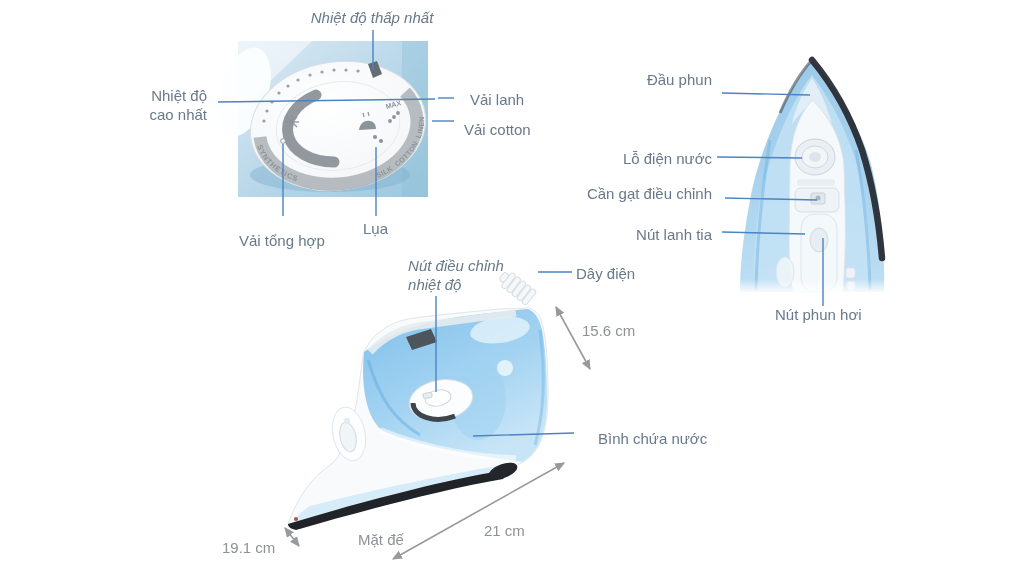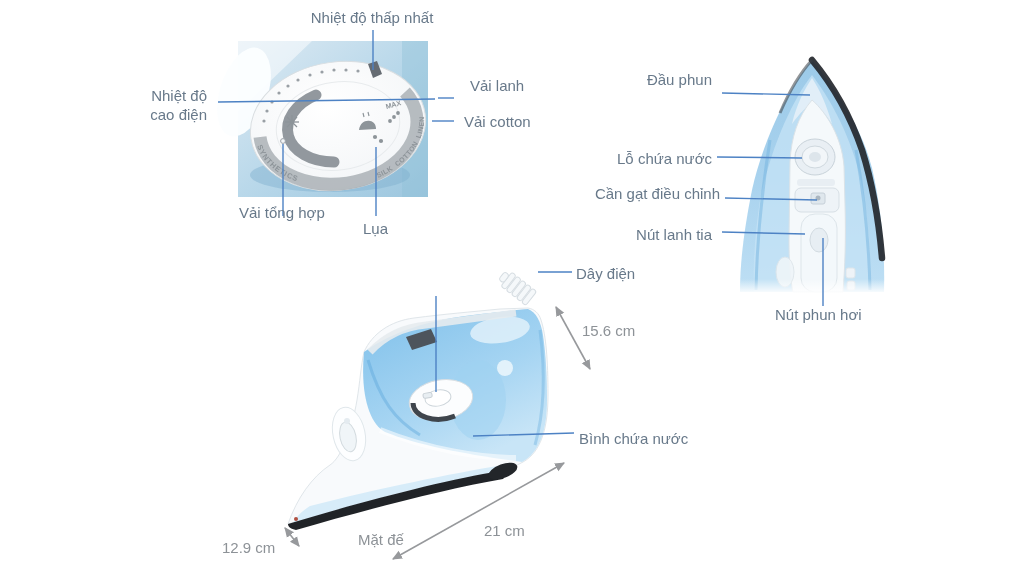--- a/index.html
+++ b/index.html
@@ -1,21 +1,21 @@
 <!DOCTYPE html>
 <html style="--label_text: #68798a; --dimension_text: #8d9297; --leader_line: #4d82c4; --dimension_arrow: #97999c; --iron_blue: #9fcbe9; --iron_blue_light: #cde7f7; --dial_band_gray: #a6acb2; --soleplate_black: #202327; --dial_square_blue: #b9d8ea;"><head>
 <meta charset="utf-8">
 <style>
   html,body{margin:0;padding:0;background:#ffffff;}
   .canvas{position:relative;width:1024px;height:576px;background:#ffffff;overflow:hidden;
           font-family:"Liberation Sans",sans-serif;}
   .canvas svg{position:absolute;left:0;top:0;}
   .lbl{position:absolute;font-size:15px;line-height:19px;color:var(--label_text,#68798a);
        white-space:nowrap;}
-  .lbl.c{transform:translateX(-50%);text-align:left;}
+  .lbl.c{transform:translateX(-50%);text-align:left;font-style:italic;}
   .lbl.r{text-align:right;}
   .dim{color:var(--dimension_text,#8d9297);}
   .leader{stroke:var(--leader_line,#4d82c4);stroke-width:1.4;fill:none;}
   .dim-arrow{stroke:var(--dimension_arrow,#97999c);stroke-width:1.6;fill:none;}
   .dialtxt{fill:#8d9499;font-family:"Liberation Sans",sans-serif;font-weight:bold;}
 </style>
 </head>
 <body>
 
 <div class="canvas">
@@ -199,35 +199,39 @@
   <g>
     <path class="dim-arrow" d="M556,307 L590,369" marker-start="url(#ah)" marker-end="url(#ah)"></path>
     <path class="dim-arrow" d="M393,559 L564,463" marker-start="url(#ah)" marker-end="url(#ah)"></path>
     <path class="dim-arrow" d="M285,528 L299,546" marker-start="url(#ah)" marker-end="url(#ah)"></path>
   </g>
 </svg>
 
 <div class="lbl c" style="left:372px;top:8px">Nhiệt độ thấp nhất</div>
 <div class="lbl r" style="right:817px;top:86px">
   <span>Nhiệt độ</span><br>
-  <span>cao điện</span>
-</div>
-<div class="lbl" style="left:470px;top:76px">Vải lanh</div>
-<div class="lbl" style="left:464px;top:112px">Vải cotton</div>
-<div class="lbl" style="left:239px;top:203px">Vải tổng hợp</div>
+  <span>cao nhất</span>
+</div>
+<div class="lbl" style="left:470px;top:90px">Vải lanh</div>
+<div class="lbl" style="left:464px;top:120px">Vải cotton</div>
+<div class="lbl" style="left:239px;top:231px">Vải tổng hợp</div>
 <div class="lbl" style="left:363px;top:219px">Lụa</div>
 
 <div class="lbl r" style="right:312px;top:70px">Đầu phun</div>
-<div class="lbl r" style="right:312px;top:149px">Lỗ chứa nước</div>
-<div class="lbl r" style="right:304px;top:184px">
+<div class="lbl r" style="right:312px;top:149px">Lỗ điện nước</div>
+<div class="lbl r" style="right:312px;top:184px">
   <span>Cần gạt điều chỉnh</span><br>
 </div>
 <div class="lbl r" style="right:312px;top:225px">Nút lanh tia</div>
 <div class="lbl" style="left:775px;top:305px">Nút phun hơi</div>
 
+<div class="lbl c" style="left:456px;top:256px">
+  <span>Nút điều chỉnh</span><br>
+  <span>nhiệt độ</span>
+</div>
 <div class="lbl" style="left:576px;top:264px">Dây điện</div>
 <div class="lbl dim" style="left:582px;top:321px">15.6 cm</div>
-<div class="lbl" style="left:579px;top:429px">Bình chứa nước</div>
+<div class="lbl" style="left:598px;top:429px">Bình chứa nước</div>
 <div class="lbl dim" style="left:484px;top:521px">21 cm</div>
 <div class="lbl dim" style="left:358px;top:530px">Mặt đế</div>
-<div class="lbl dim" style="left:222px;top:538px">12.9 cm</div>
+<div class="lbl dim" style="left:222px;top:538px">19.1 cm</div>
 
 </div>
 
 </body></html>

